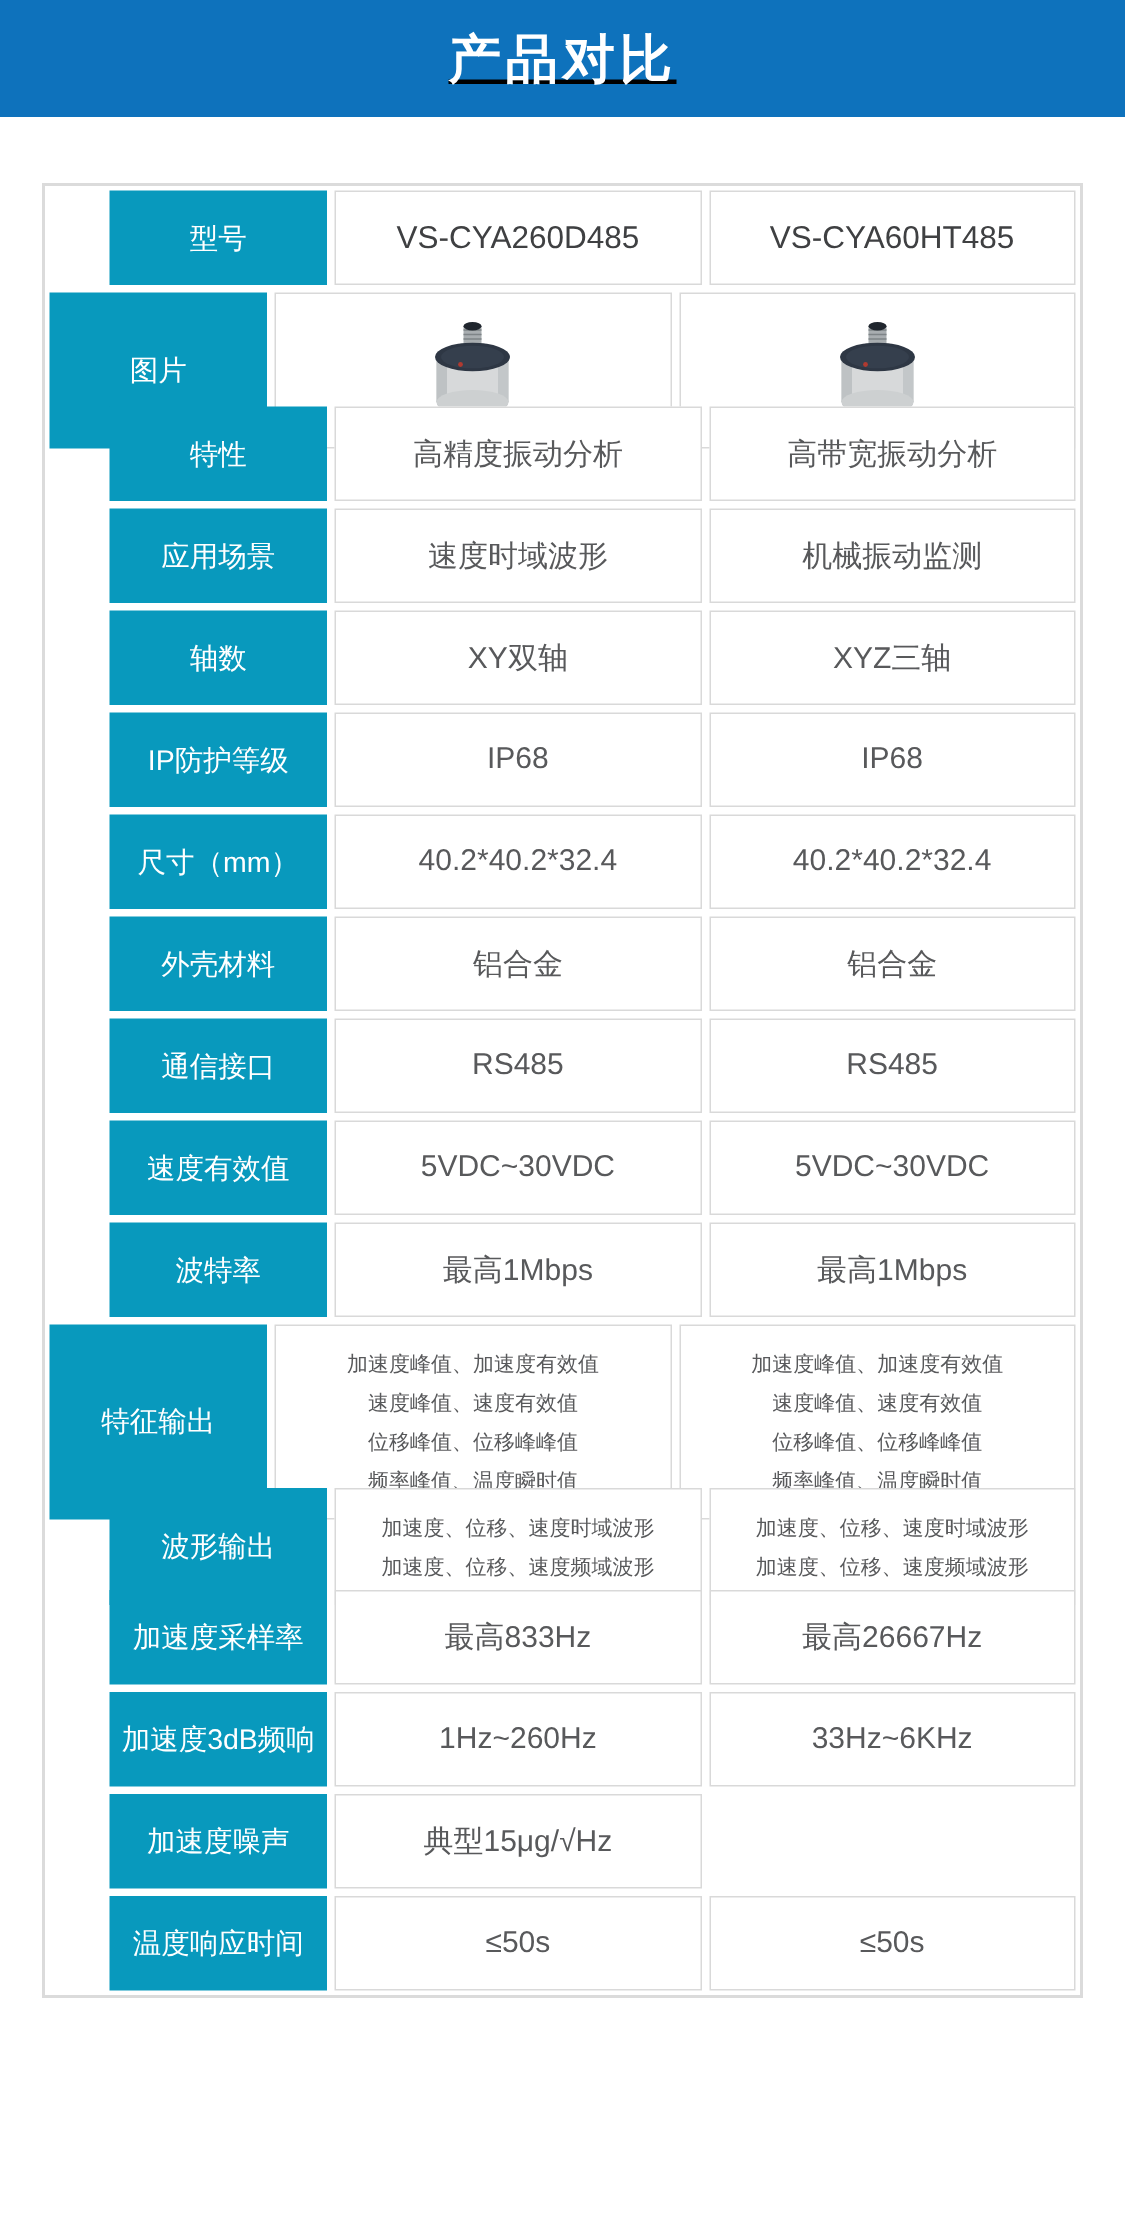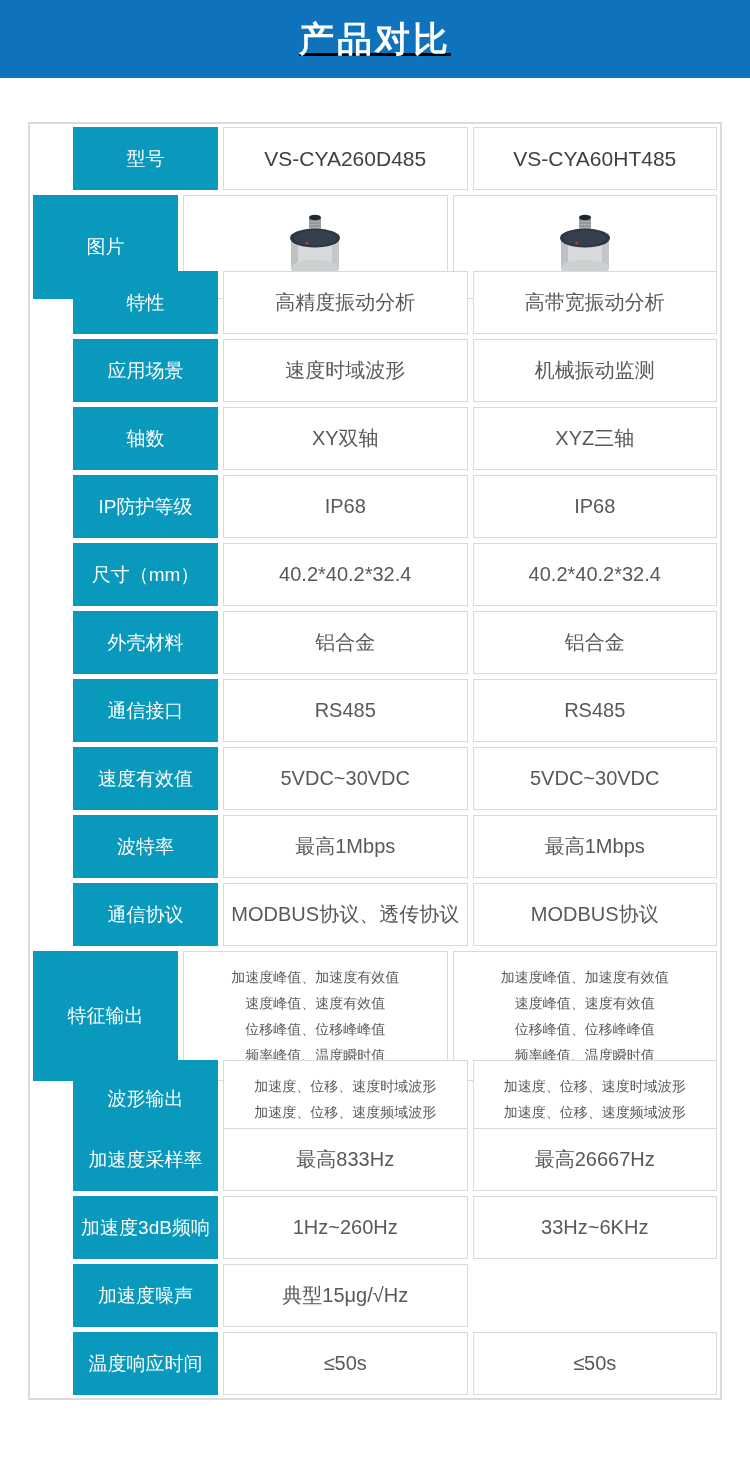--- a/index.html
+++ b/index.html
@@ -150,25 +150,20 @@
     <div class="trow h-std">
       <div class="cell label-cell">速度有效值</div>
       <div class="cell data-cell">5VDC~30VDC</div>
       <div class="cell data-cell">5VDC~30VDC</div>
     </div>
     <div class="trow h-std">
       <div class="cell label-cell">波特率</div>
       <div class="cell data-cell">最高1Mbps</div>
       <div class="cell data-cell">最高1Mbps</div>
     </div>
-    <div class="trow h-std">
-      <div class="cell label-cell">通信协议</div>
-      <div class="cell data-cell">MODBUS协议、透传协议</div>
-      <div class="cell data-cell">MODBUS协议</div>
-    </div>
     <div class="trow h-tall">
       <div class="cell label-cell">特征输出</div>
       <div class="cell data-cell">
         <div class="line">加速度峰值、加速度有效值</div>
         <div class="line">速度峰值、速度有效值</div>
         <div class="line">位移峰值、位移峰峰值</div>
         <div class="line">频率峰值、温度瞬时值</div>
       </div>
       <div class="cell data-cell">
         <div class="line">加速度峰值、加速度有效值</div>

